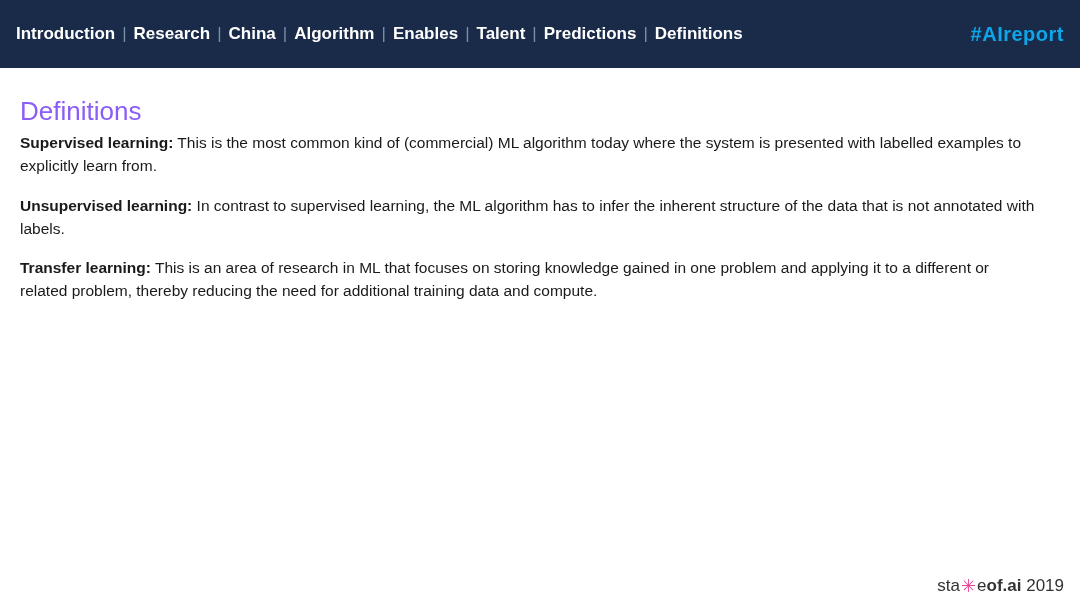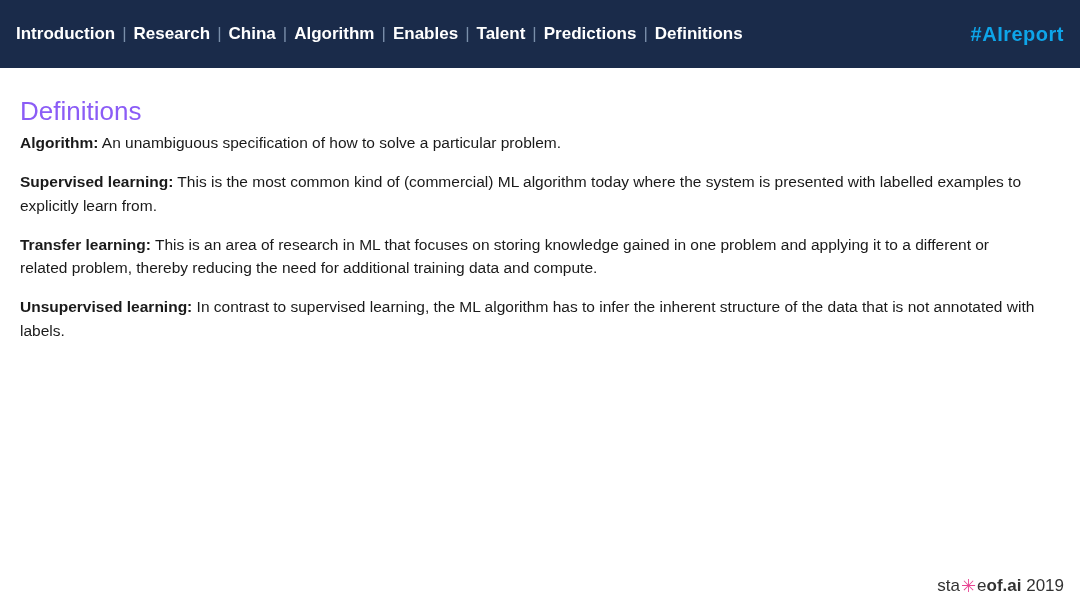--- a/index.html
+++ b/index.html
@@ -145,24 +145,23 @@
       <span class="nav-separator"> | </span>
       <span class="nav-item">Definitions</span>
     </div>
   <div id="hashtag">#AIreport</div>
 </div>
 
 <div id="main-content">
   <div id="definitions-title">Definitions</div>
   <div id="definitions-list">
 
-  <div class="definition-item"><span class="term">Algorithm:</span> An unambiguous specification of how to solve a particular problem.</div>
       <div class="definition-item"><span class="term">Supervised learning:</span> This is the most common kind of (commercial) ML algorithm today where the system is presented with labelled examples to explicitly learn from.</div>
+      <div class="definition-item"><span class="term">Unsupervised learning:</span> In contrast to supervised learning, the ML algorithm has to infer the inherent structure of the data that is not annotated with labels.</div>
       <div class="definition-item"><span class="term">Transfer learning:</span> This is an area of research in ML that focuses on storing knowledge gained in one problem and applying it to a different or related problem, thereby reducing the need for additional training data and compute.</div>
-      <div class="definition-item"><span class="term">Unsupervised learning:</span> In contrast to supervised learning, the ML algorithm has to infer the inherent structure of the data that is not annotated with labels.</div>
     </div>
 </div>
 
 <div id="footer">
   <div class="logo-wrapper">
     <span class="logo-full">
       sta<span class="snowflake-icon">✳</span>e<span style="font-weight:700;">of.ai</span> 2019
     </span>
   </div>
 </div>

